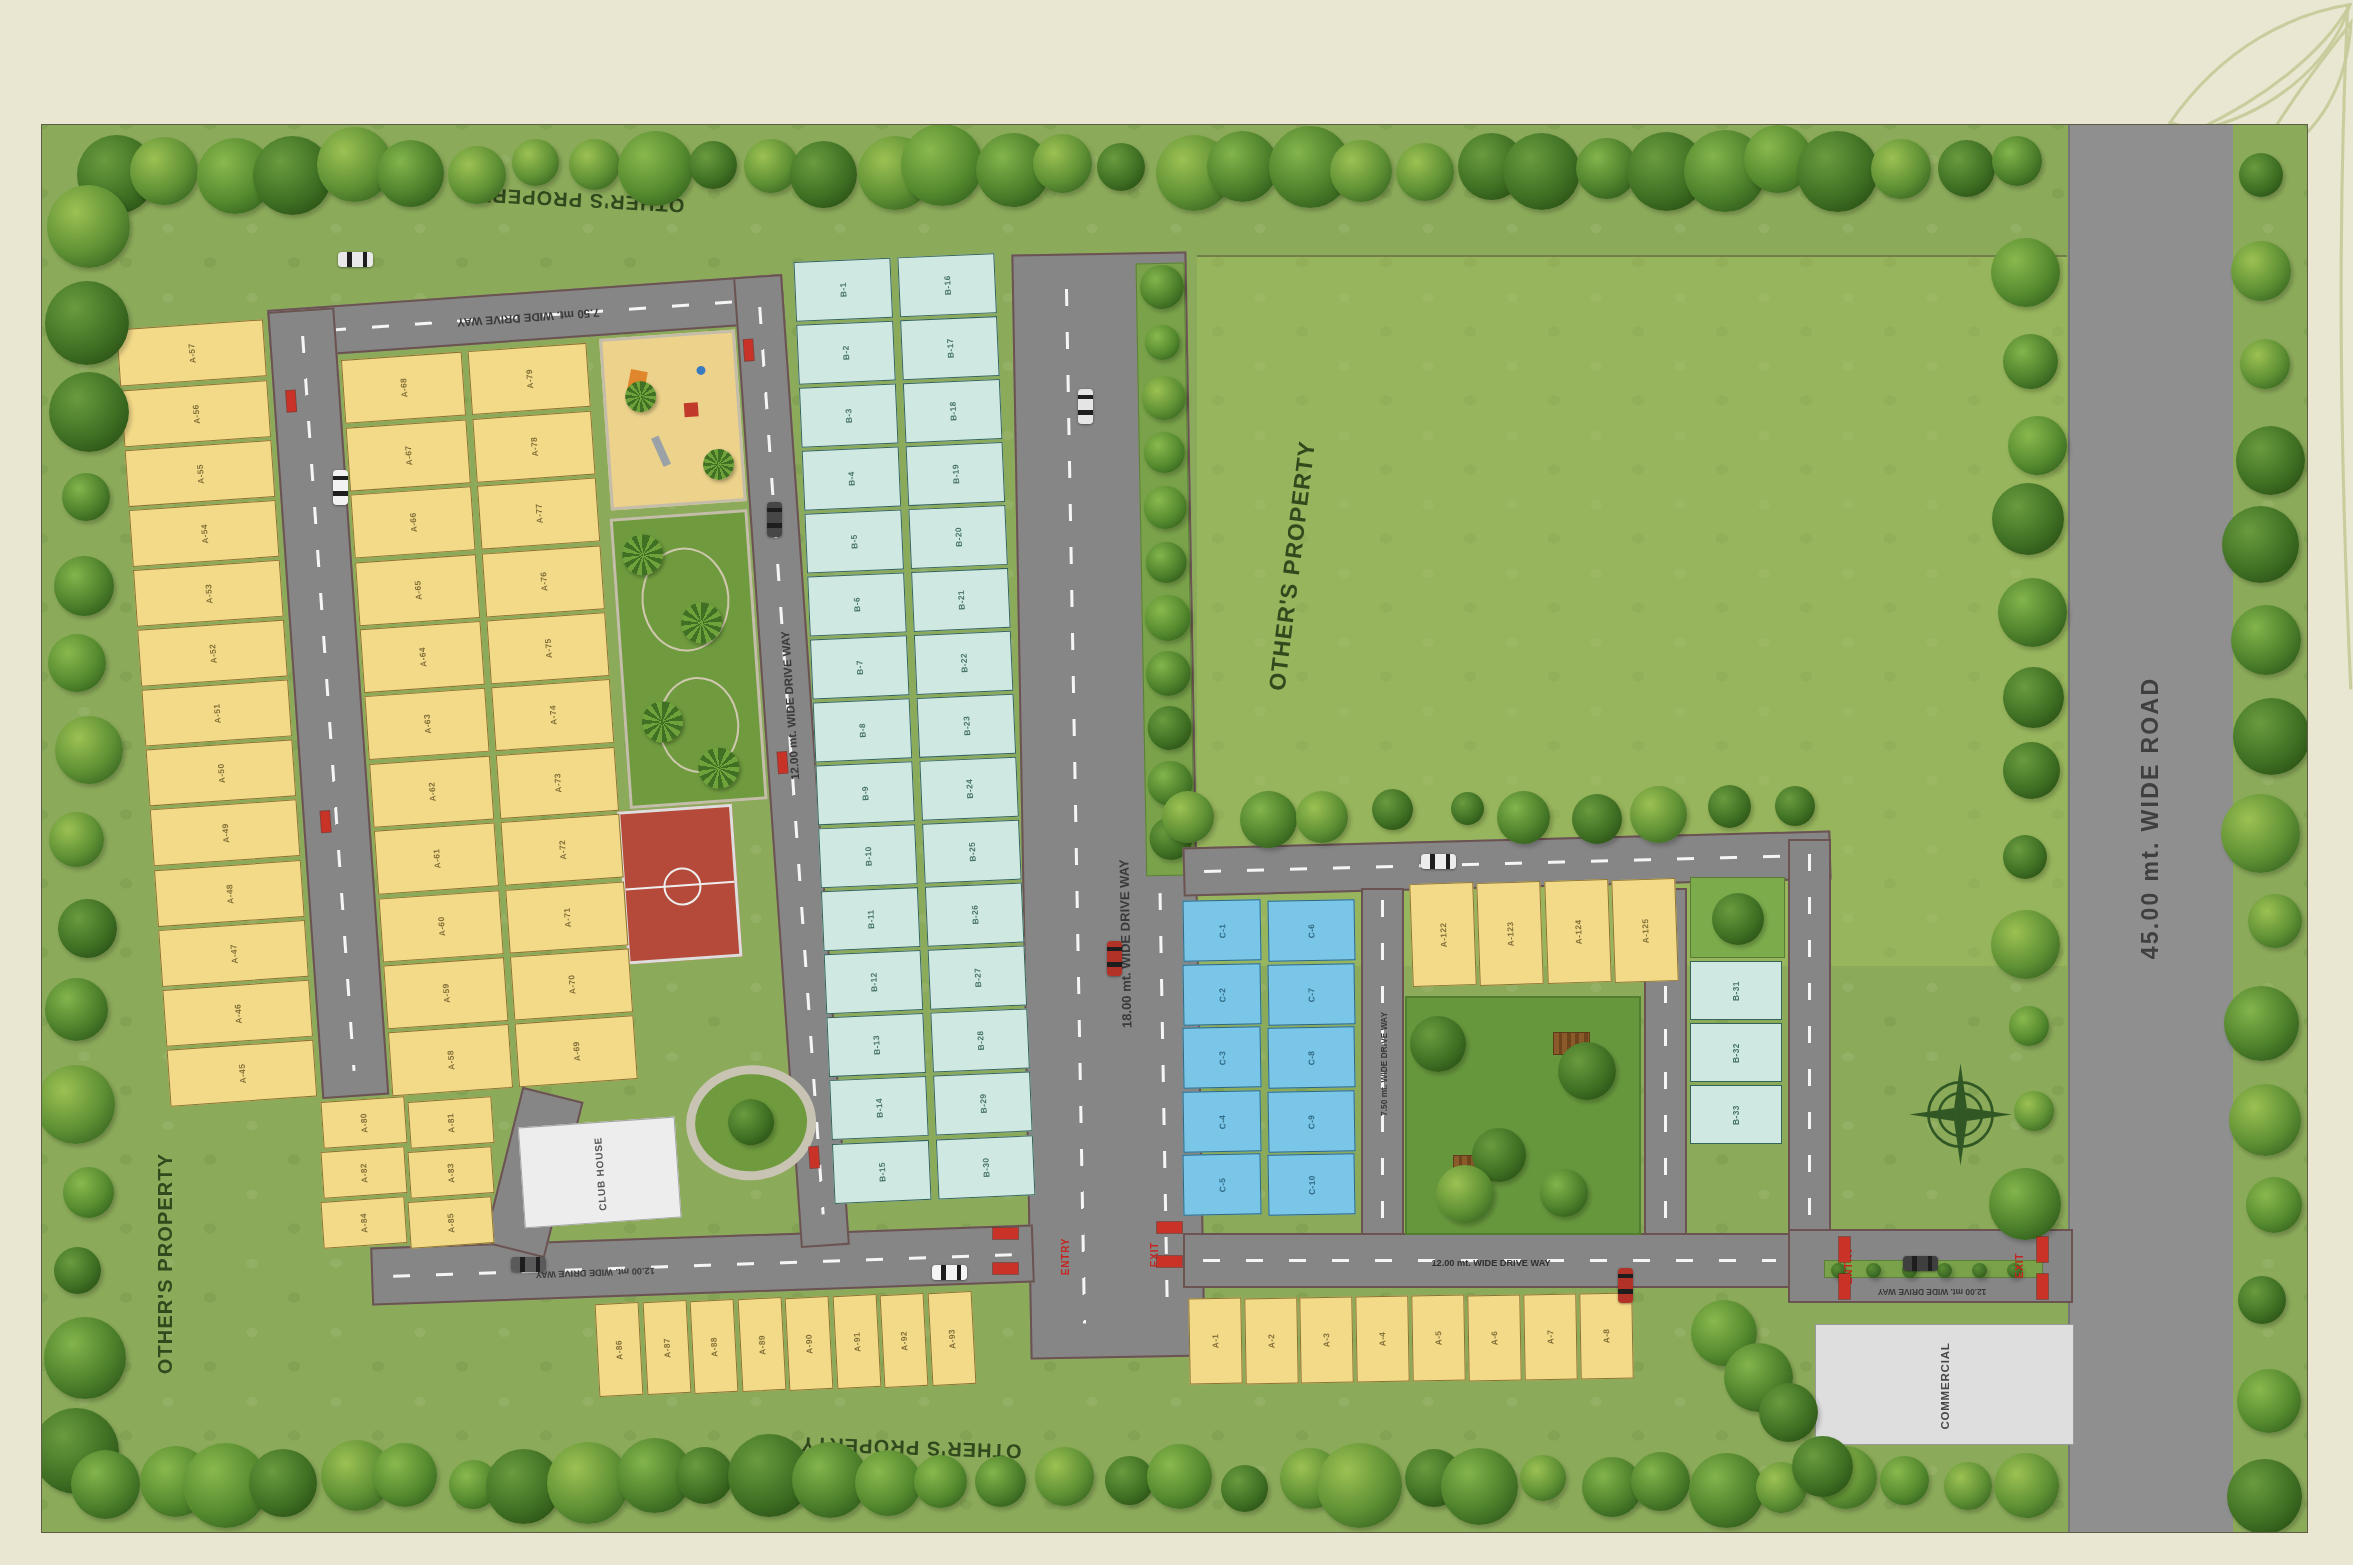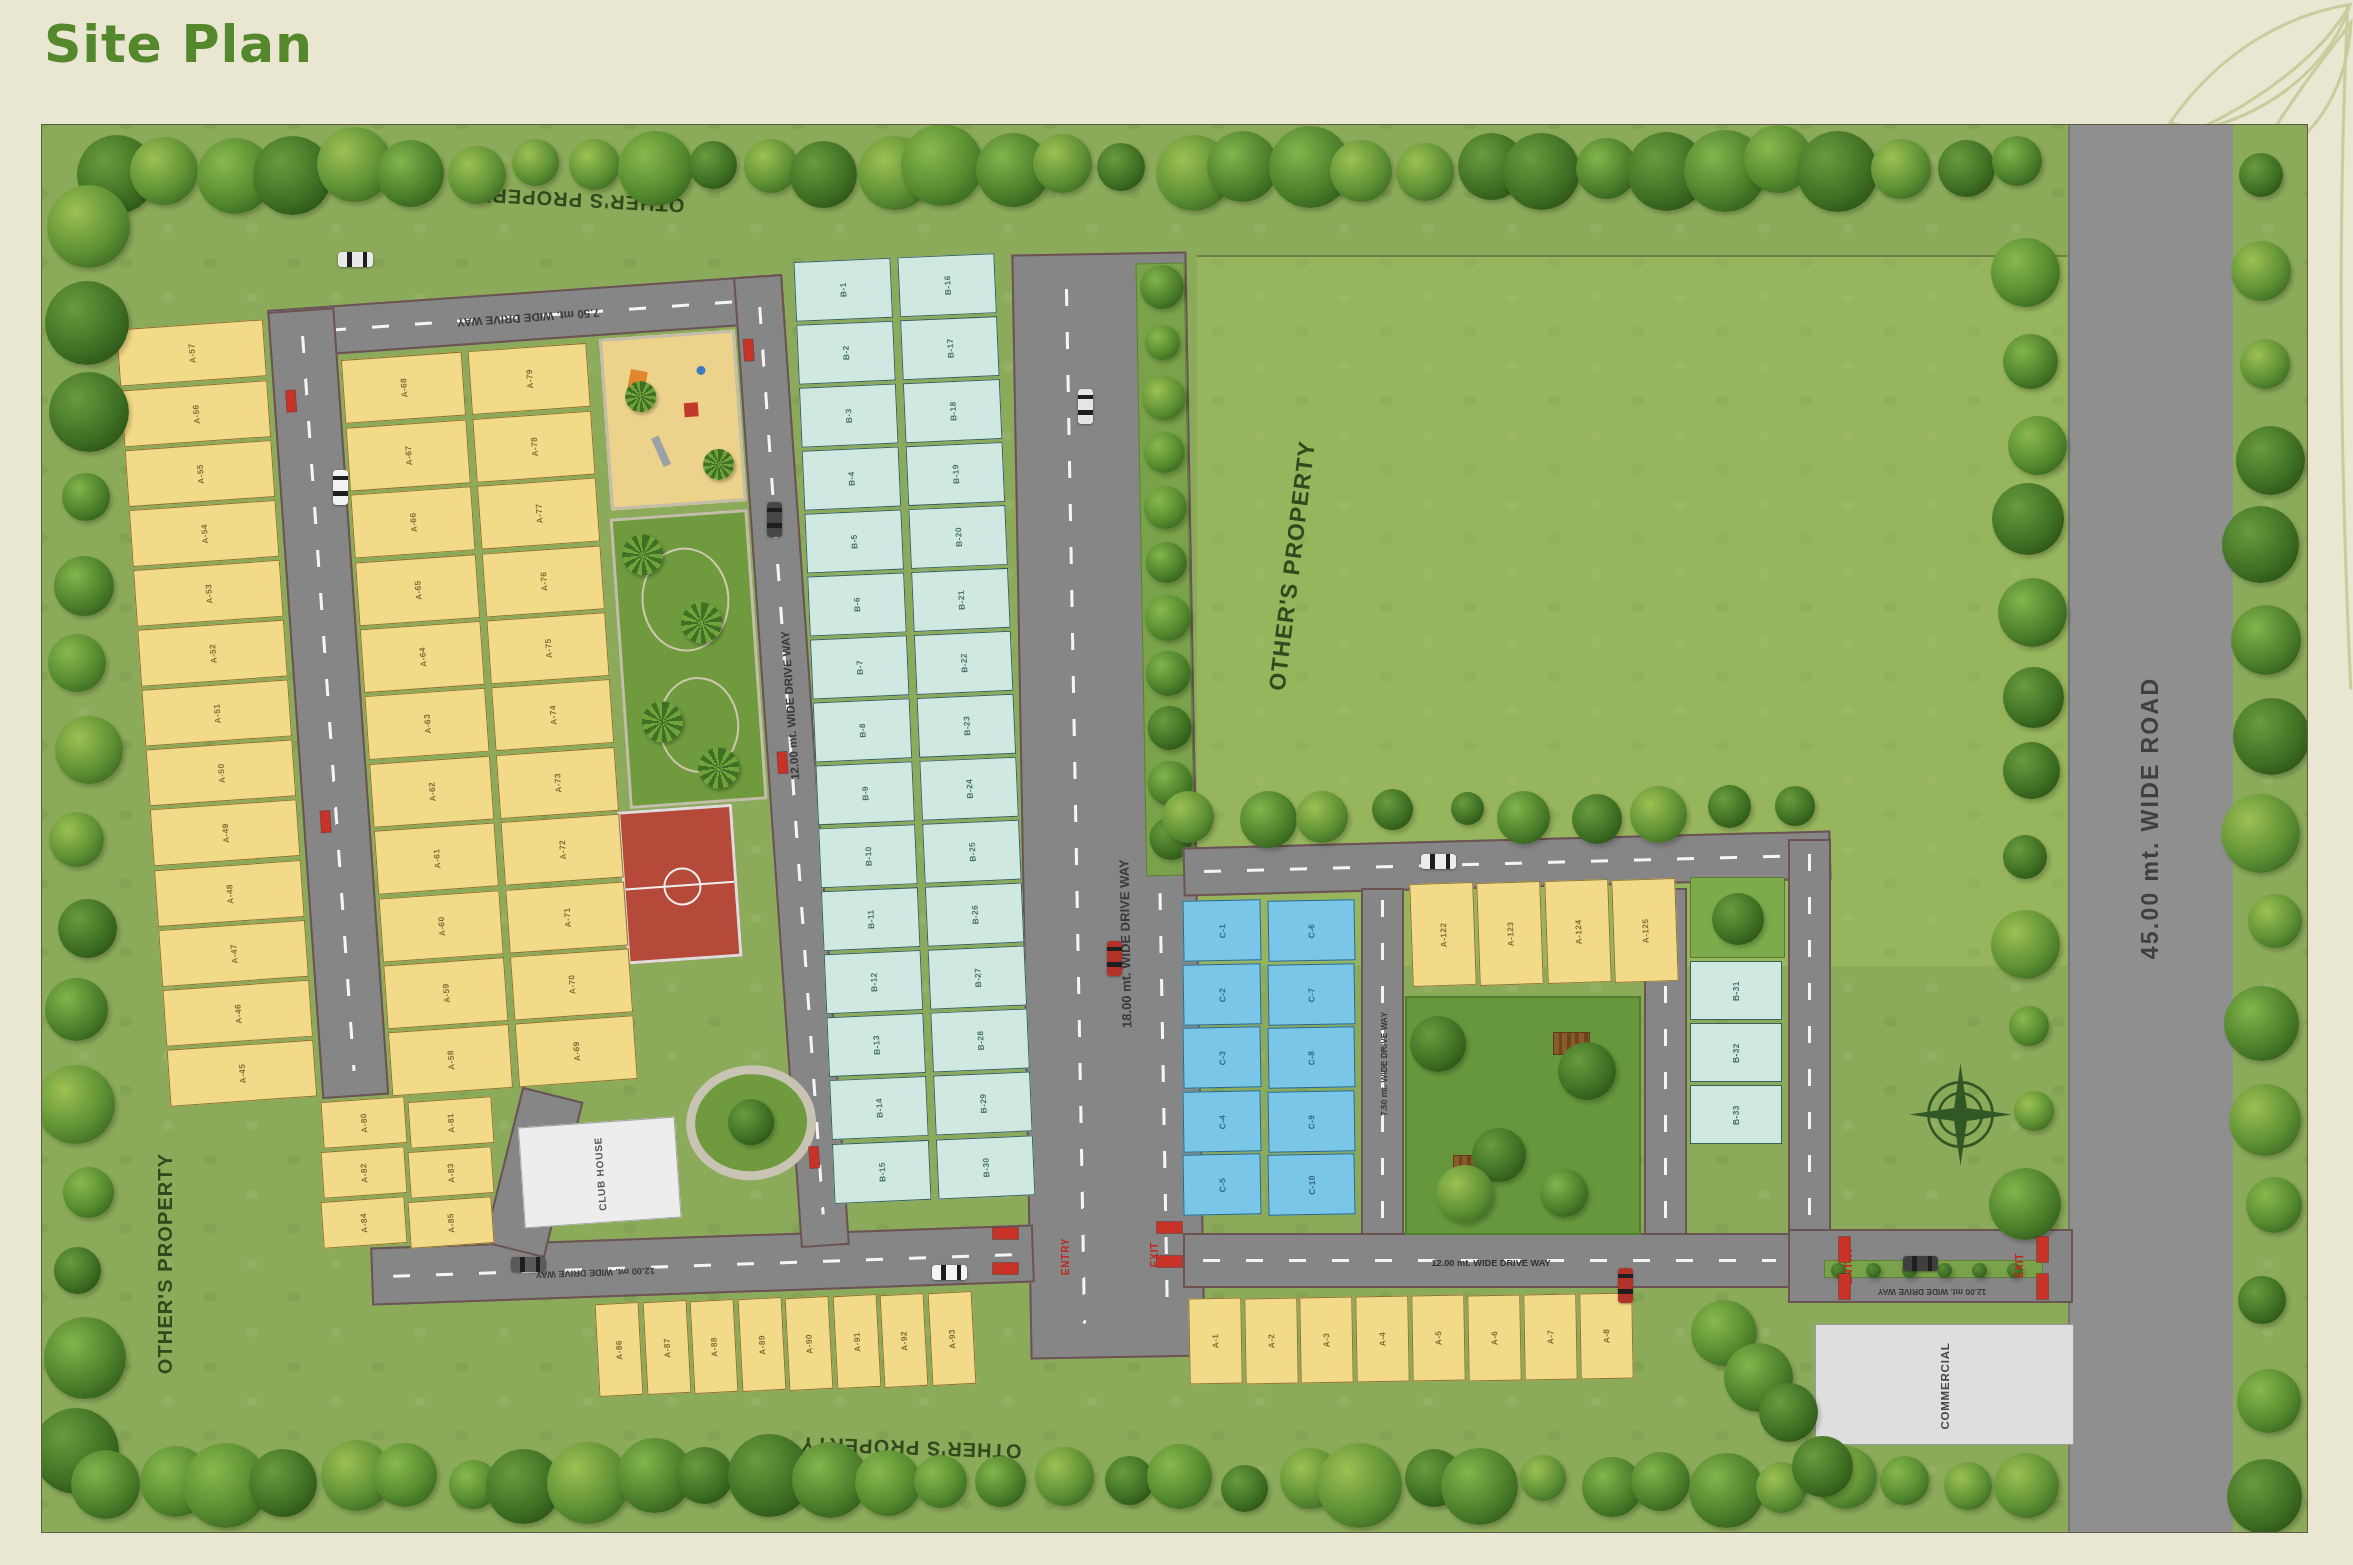--- a/index.html
+++ b/index.html
@@ -47,21 +47,20 @@
   .bldg{position:absolute;box-sizing:border-box;}
   .amen{position:absolute;box-sizing:border-box;border:3.8px solid #c3bda9;}
   .estate,.tealblk{position:absolute;}
   .pergola{position:absolute;background:repeating-linear-gradient(90deg,#8a5a2b 0 4.6px,#6e441d 4.6px 8.4px);
            border:1.5px solid #5d3a18;}
 </style>
 </head>
 <body>
 
 <div class="page">
-  <h1 id="title">Site Plan</h1>
 
   <svg class="leafdec" width="322" height="766" viewBox="0 0 420 1000">
     <g fill="none" stroke="#c9cc9d" stroke-width="4">
       <path d="M180 160 C250 60 340 18 415 6 C390 85 310 150 215 170 Z"></path>
       <path d="M215 170 C300 130 380 70 415 6"></path>
       <path d="M300 195 C340 125 392 62 416 30 C412 112 372 175 322 200"></path>
       <path d="M412 8 C398 300 402 600 416 900"></path>
     </g>
   </svg>
 

